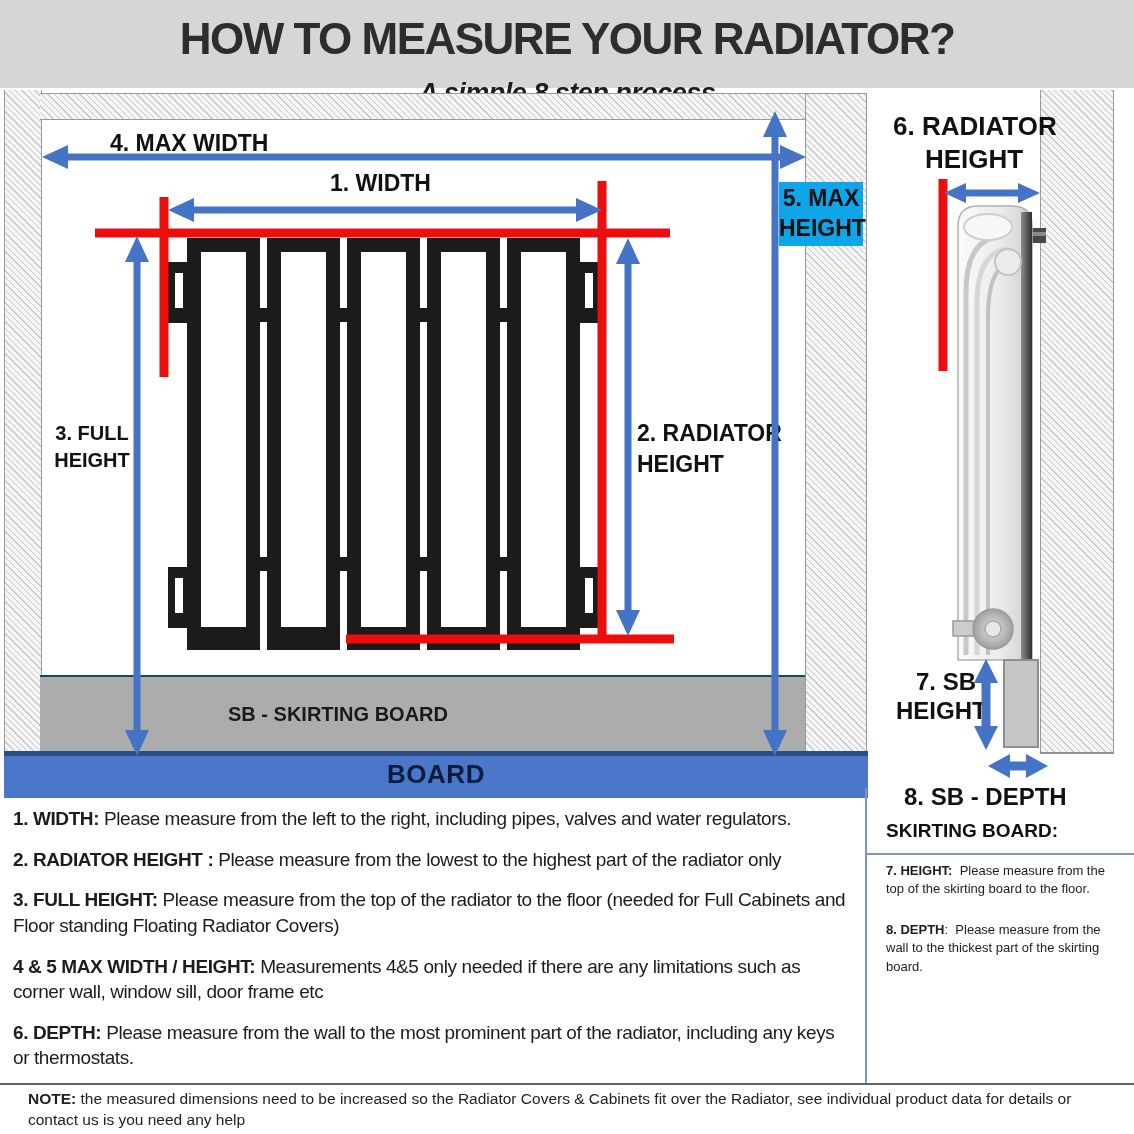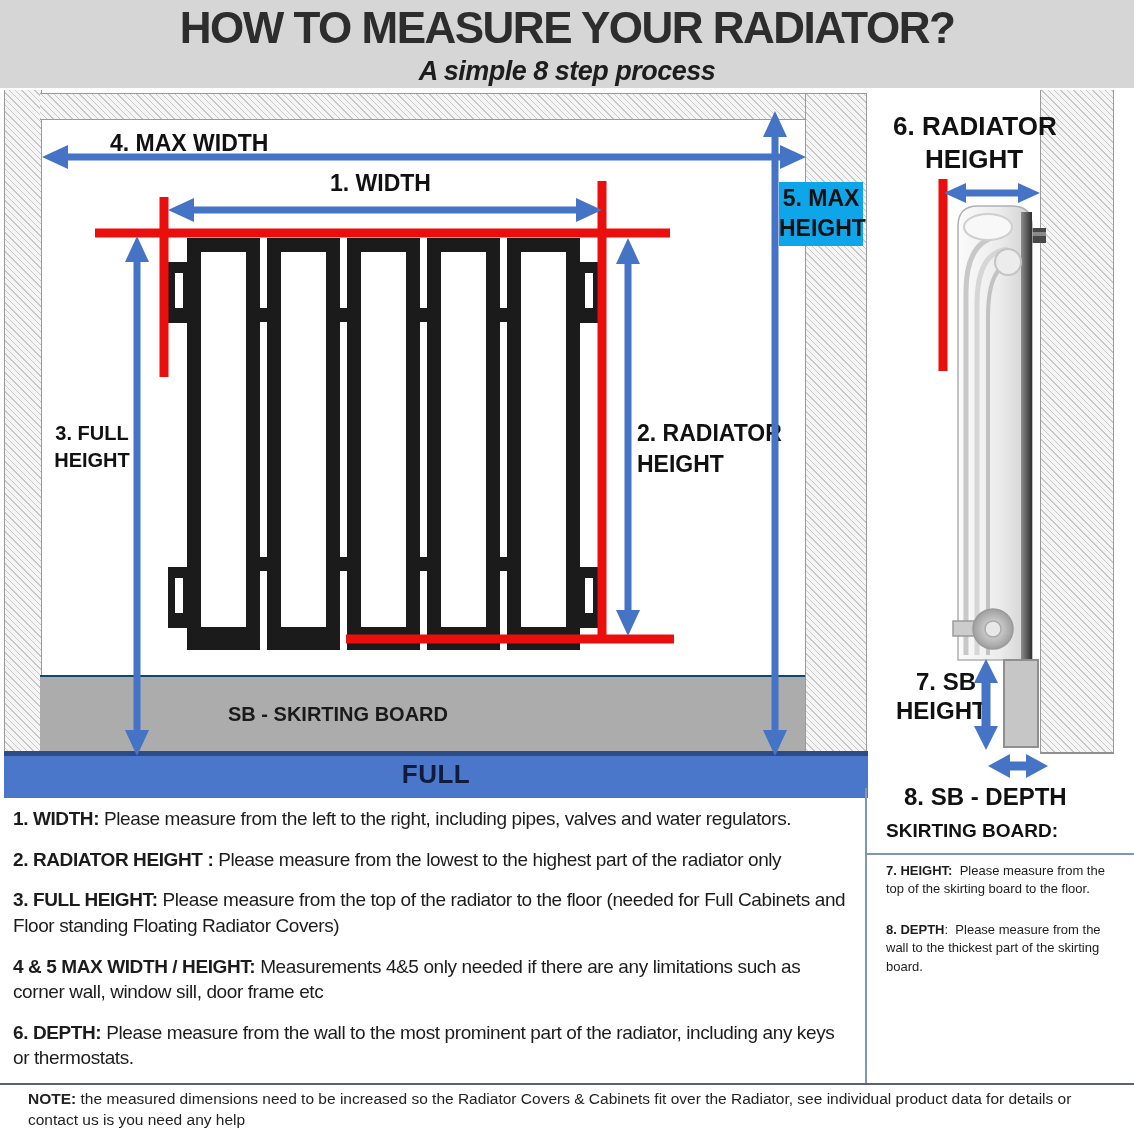--- a/index.html
+++ b/index.html
@@ -1,20 +1,20 @@
 <!DOCTYPE html>
 <html><head>
 <meta charset="utf-8">
 <style>
   html,body{margin:0;padding:0;background:#fff;}
   .page{position:relative;width:1134px;height:1134px;background:#fff;overflow:hidden;
         font-family:"Liberation Sans",sans-serif;color:#151515;}
   
   .header{position:absolute;left:0;top:0;width:1134px;height:88px;background:#d6d6d6;text-align:center;}
-  .title{margin:5px;font-size:44px;font-weight:800;letter-spacing:-1.5px;color:#2d2d2d;line-height:1.05;}
+  .title{margin:16px;font-size:44px;font-weight:800;letter-spacing:-1.5px;color:#2d2d2d;line-height:1.05;}
   .subtitle{margin:0;font-size:27px;font-weight:700;font-style:italic;color:#1d1d1d;letter-spacing:-0.5px;}
   
   .hatch{background-color:#f5f5f5;
          background-image:repeating-linear-gradient(45deg, rgba(145,145,145,.45) 0px, rgba(145,145,145,.45) 1px, transparent 1px, transparent 4.5px);}
   .wall-left{position:absolute;left:4px;top:90px;width:36px;height:665px;border-left:1px solid #9a9a9a;border-right:1px solid #9a9a9a;}
   .strip-top{position:absolute;left:40px;top:93px;width:765px;height:25px;border-top:1px solid #9a9a9a;border-bottom:1px solid #9a9a9a;}
   .wall-mid{position:absolute;left:805px;top:93px;width:60px;height:662px;border-left:1px solid #9a9a9a;border-right:1px solid #9a9a9a;border-top:1px solid #9a9a9a;}
   .wall-right{position:absolute;left:1040px;top:90px;width:72px;height:662px;border-left:1px solid #9a9a9a;border-right:1px solid #9a9a9a;border-bottom:2px solid #8f8f8f;}
   
   .skirting{position:absolute;left:40px;top:675px;width:765px;height:80px;background:#acacac;border-top:2px solid #0c4a6e;}
@@ -58,21 +58,21 @@
 
   <div class="hatch wall-left"></div>
   <div class="hatch strip-top"></div>
   <div class="hatch wall-mid"></div>
   <div class="hatch wall-right"></div>
 
   <div class="skirting">
     <span class="skirting-label">SB - SKIRTING BOARD</span>
   </div>
   <div class="floor">
-    <span class="floor-label">FULL</span>
+    <span class="floor-label">BOARD</span>
   </div>
 
   <div class="mlabel lbl-max-width">4. MAX WIDTH</div>
   <div class="mlabel lbl-width">1. WIDTH</div>
   <div class="mlabel lbl-full-height">
     <div>3. FULL</div>
     <div>HEIGHT</div>
   </div>
   <div class="mlabel lbl-rad-height">
     <div>2. RADIATOR</div>

